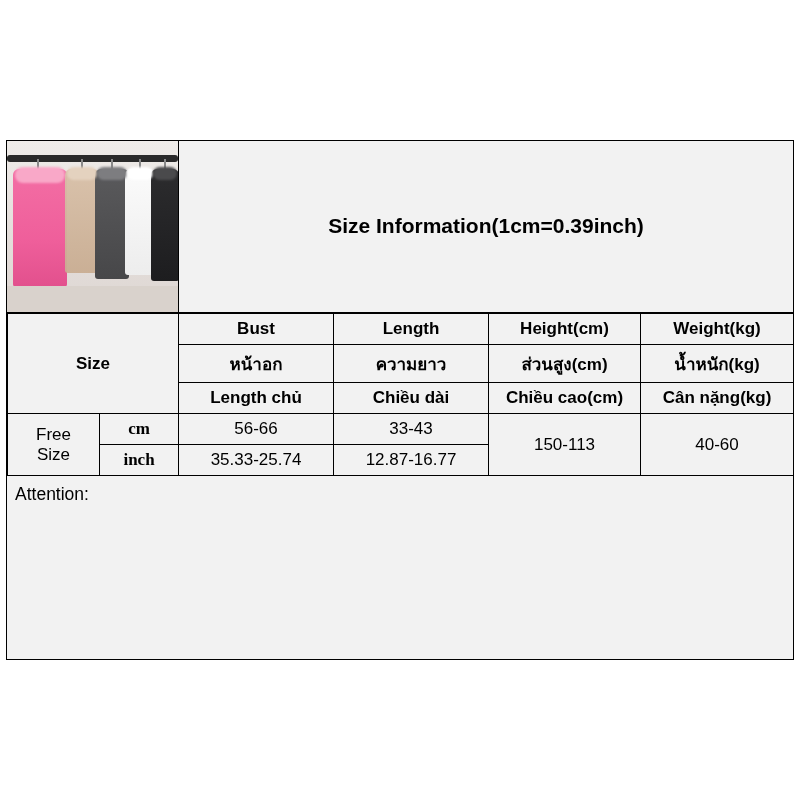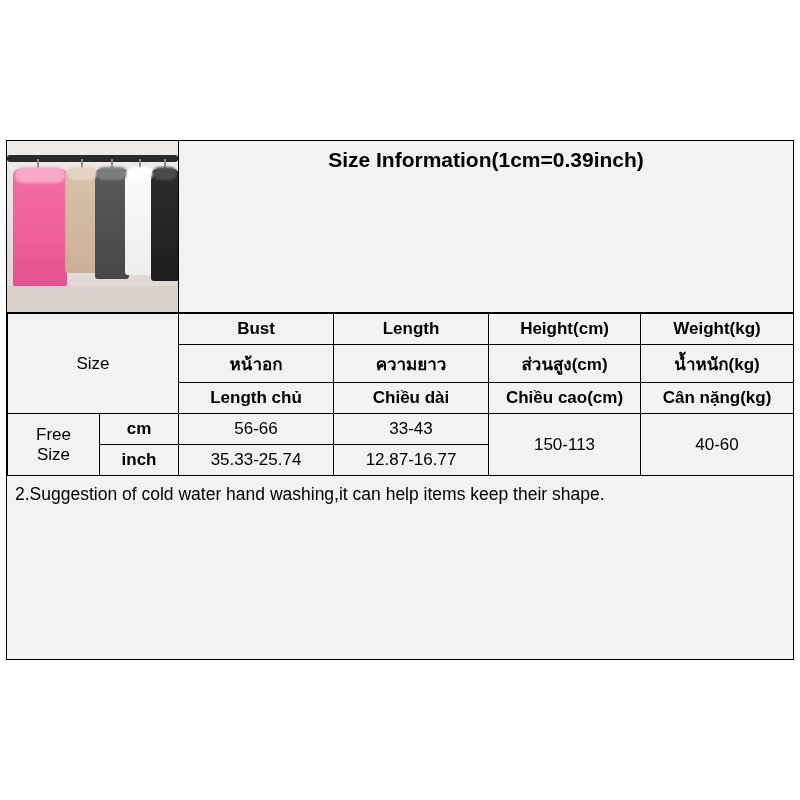--- a/index.html
+++ b/index.html
@@ -130,20 +130,21 @@
     position: absolute;
     left: 0; right: 0; bottom: 0;
     height: 26px;
     background: #d9d2cc;
   }
   .title-block {
     flex: 1;
     display: flex;
     flex-direction: column;
     align-items: center;
+    justify-content: center;
     text-align: center;
     padding: 4px 10px;
     box-sizing: border-box;
   }
   .title-block .line {
     font-weight: bold;
     font-size: 21px;
     color: #000000;
     line-height: 1.45;
     white-space: nowrap;
@@ -158,33 +159,34 @@
     border: 1px solid #000000;
     text-align: center;
     vertical-align: middle;
     font-size: 17px;
     color: #000000;
     padding: 5px 13px;
     background: #f2f2f2;
   }
   td.size-label {
     font-size: 30px;
-    font-weight: normal;
+    font-weight: bold;
   }
   td.hdr {
     font-weight: bold;
     font-size: 18px;
   }
   td.hdr-th, td.hdr-vi {
     font-weight: bold;
     font-size: 18px;
   }
   td.unit {
     font-weight: bold;
     font-size: 16px;
+    font-family: Liberation Serif, serif;
   }
   td.freesize {
     font-weight: normal;
     font-size: 17px;
   }
   
   .attention {
     padding: 6px 8px 8px 8px;
     font-size: 17.5px;
     line-height: 1.38;
@@ -267,17 +269,17 @@
         </tr>
         <tr>
           <td class="unit">inch</td>
           <td>35.33-25.74</td>
           <td>12.87-16.77</td>
         </tr>
       </tbody>
     </table>
 
     <div class="attention">
-      <p>2.Suggestion of cold water hand washing,it can help items keep their shape.</p>
+      <p>Attention:</p>
     </div>
 
   </div>
 </div>
 
 </body></html>

